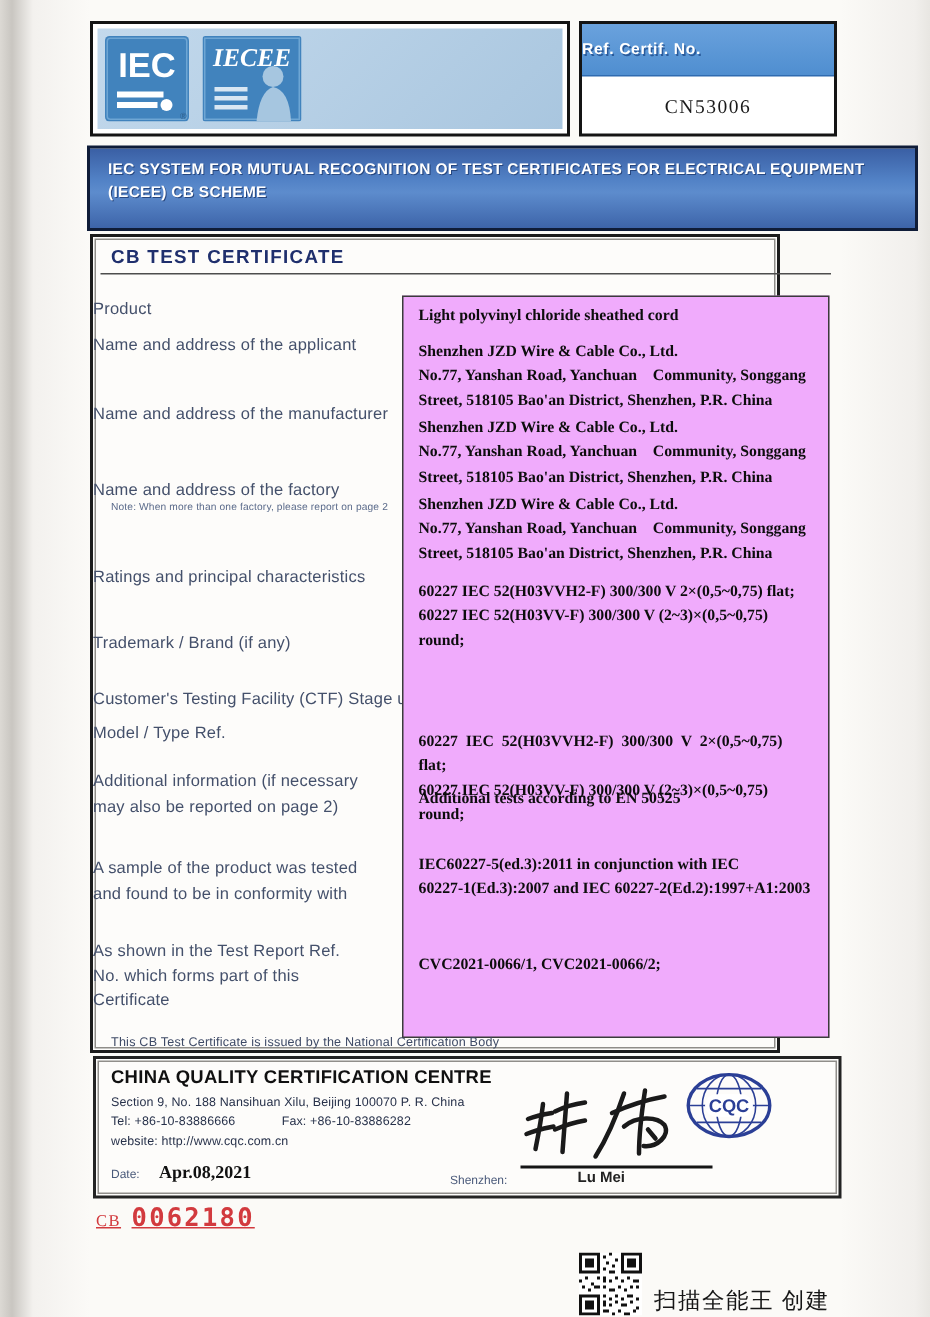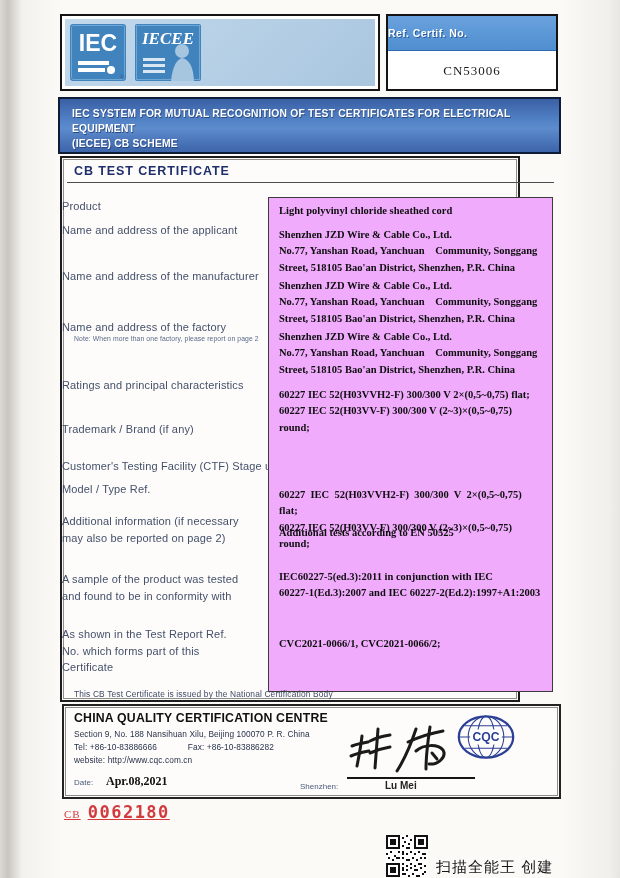--- a/index.html
+++ b/index.html
@@ -13,21 +13,21 @@
   .iec-square { position:absolute; left:5px; top:5px; width:56px; height:57px; }
   .iecee-square { position:absolute; left:70px; top:5px; width:66px; height:57px; }
 
   
   .ref-panel { left:386px; top:14px; width:172px; height:77px; background:#fff; border:2px solid #141414; }
   .ref-bar { height:35px; background:linear-gradient(180deg,#6aa2dd,#4f8ed0); display:flex; align-items:center; justify-content:flex-start; border-bottom:1px solid #2f6bb0; }
   .ref-bar span { color:#fff; font-size:10.5px; font-weight:bold; letter-spacing:.4px; text-shadow:1px 1px 0 #2a5a9a; }
   .ref-val { height:39px; display:flex; align-items:center; justify-content:center; font-family:"Liberation Serif",serif; font-size:13px; letter-spacing:1px; color:#1a1a1a; }
 
   
-  .banner { left:58px; top:97px; width:503px; height:57px; border:2px solid #0f1c38; background:linear-gradient(180deg,#3a5fa4 0%,#5282c6 40%,#5d8ccd 55%,#3d64a9 100%); padding:8px 12px; }
+  .banner { left:58px; top:97px; width:554px; height:57px; border:2px solid #0f1c38; background:linear-gradient(180deg,#3a5fa4 0%,#5282c6 40%,#5d8ccd 55%,#3d64a9 100%); padding:8px 12px; }
   .banner div { color:#fff; font-size:10.3px; font-weight:bold; letter-spacing:.2px; line-height:1.45; text-shadow:.7px .7px 0 #27477f; }
 
   
   .main-box { left:60px; top:156px; width:460px; height:546px; border:2px solid #1c1c1c; background:#fdfcfa; }
   .main-inner { position:absolute; inset:1px; border:1px solid #8f8d89; }
   .cert-title { position:absolute; left:12px; top:6px; font-size:12.5px; font-weight:bold; letter-spacing:.9px; color:#1f2f6d; }
   .title-rule { position:absolute; left:5px; top:24px; width:487px; height:1px; background:#4d4d4d; }
   .flabel { position:absolute; left:0; font-size:11px; color:#44506b; letter-spacing:.15px; line-height:1.5; }
   .fnote { position:absolute; left:12px; font-size:6.8px; color:#5a6a8a; letter-spacing:.1px; }
   .value-box { position:absolute; left:206px; top:39px; width:285px; height:495px; border:1.5px solid #3b3b3b; background:#f0abfc; }

